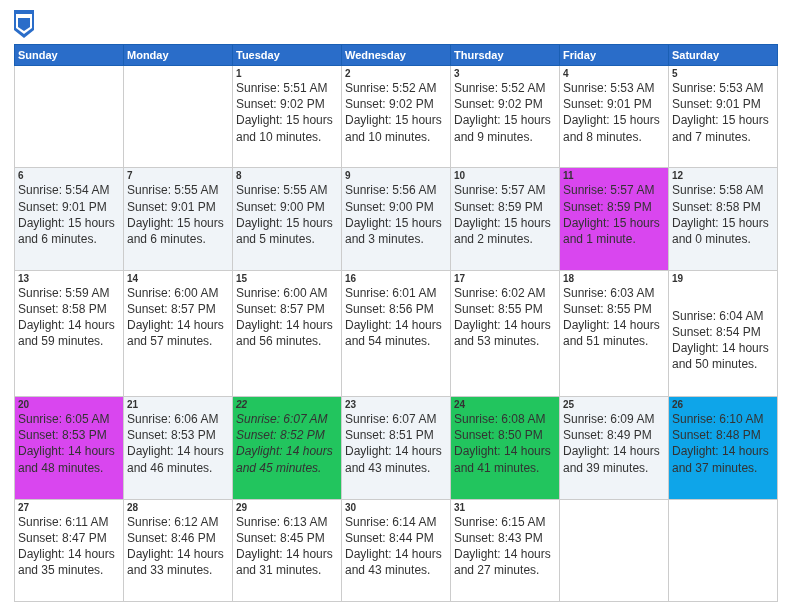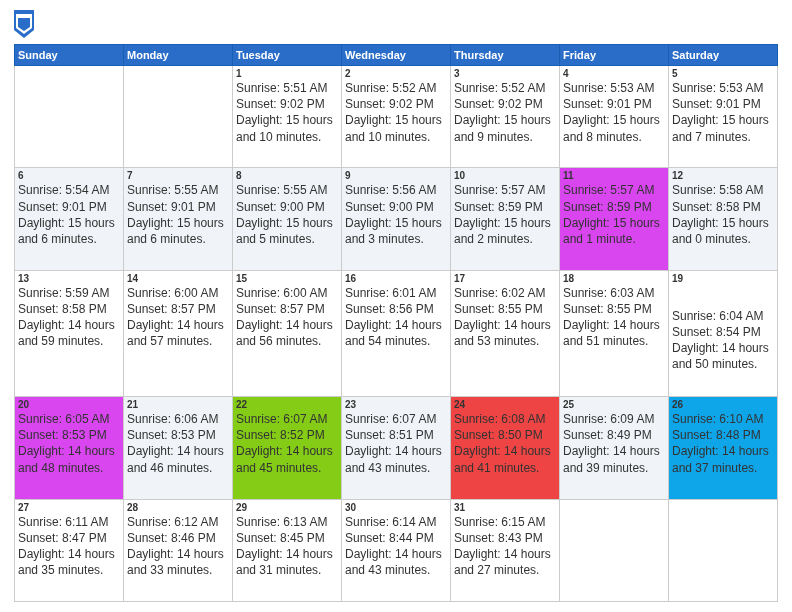--- a/index.html
+++ b/index.html
@@ -266,33 +266,33 @@
             <div class="cell-info" style="white-space: pre-line;">Sunrise: 6:05 AM
 Sunset: 8:53 PM
 Daylight: 14 hours and 48 minutes.</div>
           </td>
           <td style="background: rgb(240, 244, 248);">
             <span class="day-num">21</span>
             <div class="cell-info" style="white-space: pre-line;">Sunrise: 6:06 AM
 Sunset: 8:53 PM
 Daylight: 14 hours and 46 minutes.</div>
           </td>
-          <td style="background: #84cc16;">
+          <td style="background: #22c55e; font-style: italic;">
             <span class="day-num">22</span>
             <div class="cell-info" style="white-space: pre-line;">Sunrise: 6:07 AM
 Sunset: 8:52 PM
 Daylight: 14 hours and 45 minutes.</div>
           </td>
           <td style="background: rgb(240, 244, 248);">
             <span class="day-num">23</span>
             <div class="cell-info" style="white-space: pre-line;">Sunrise: 6:07 AM
 Sunset: 8:51 PM
 Daylight: 14 hours and 43 minutes.</div>
           </td>
-          <td style="background: #ef4444;">
+          <td style="background: #22c55e;">
             <span class="day-num">24</span>
             <div class="cell-info" style="white-space: pre-line;">Sunrise: 6:08 AM
 Sunset: 8:50 PM
 Daylight: 14 hours and 41 minutes.</div>
           </td>
           <td style="background: rgb(240, 244, 248);">
             <span class="day-num">25</span>
             <div class="cell-info" style="white-space: pre-line;">Sunrise: 6:09 AM
 Sunset: 8:49 PM
 Daylight: 14 hours and 39 minutes.</div>

